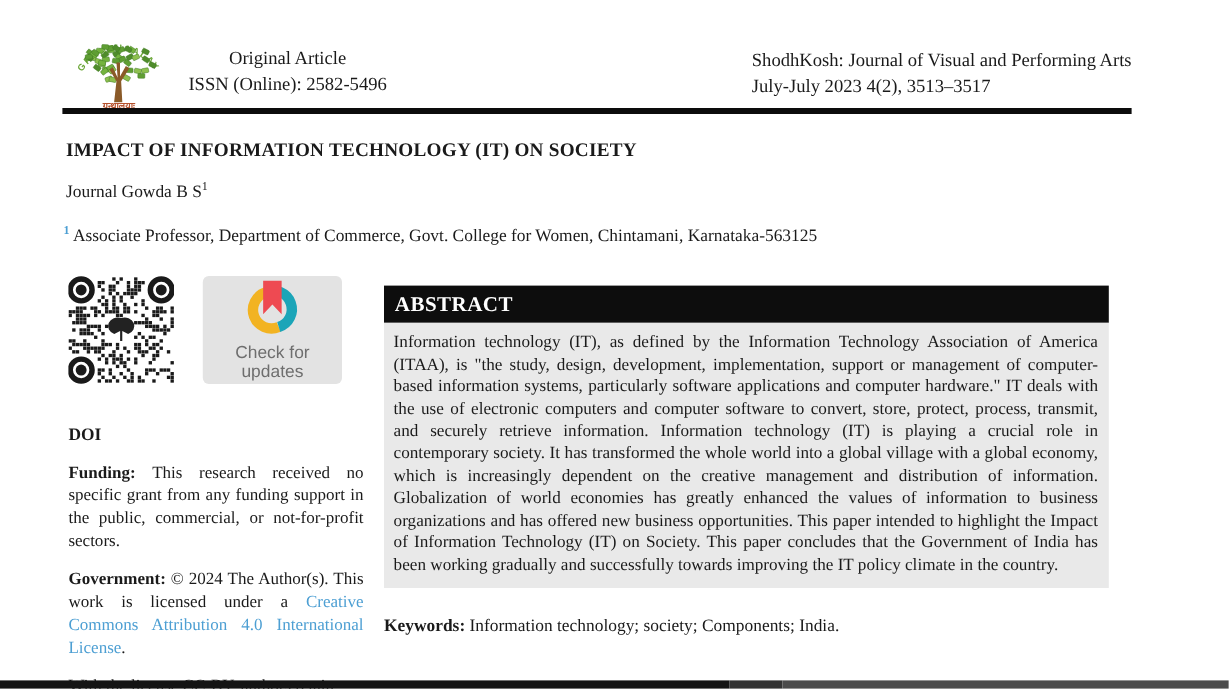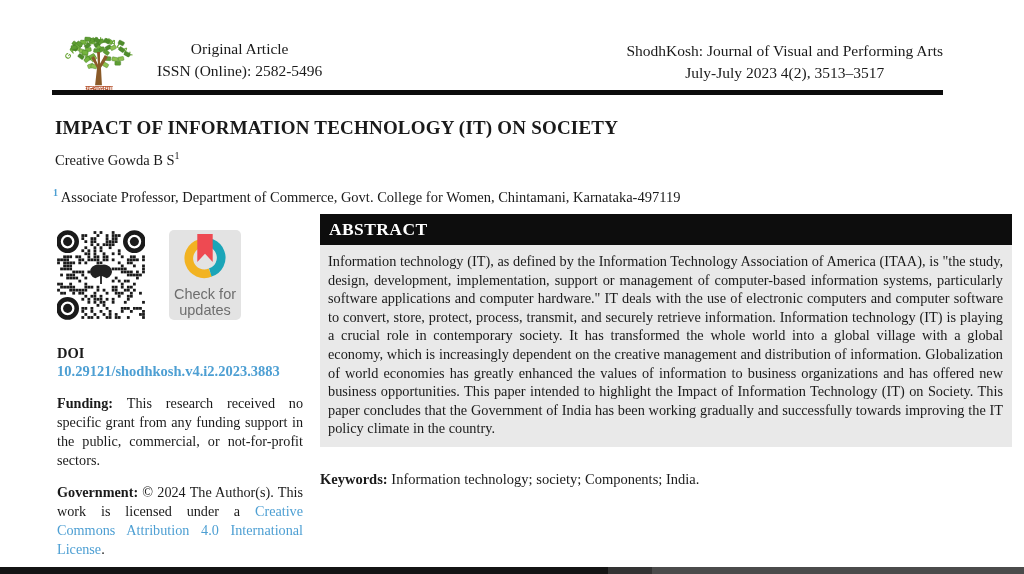--- a/index.html
+++ b/index.html
@@ -4,43 +4,43 @@
 <style>
   * { margin:0; padding:0; box-sizing:border-box; }
   html,body { width:1024px; height:574px; overflow:hidden; background:#ffffff;
               font-family:"Liberation Serif", serif; color:#1a1a1a; }
   .page { position:relative; width:1024px; height:574px; background:#fff; }
 
   
   .header { position:absolute; left:55px; top:14px; width:888px; display:flex; }
   .logo { width:88px; height:80px; flex:0 0 88px; }
   .header-left-text { margin-left:14px; padding-top:24px; font-size:15.5px; line-height:22px;text-align:center; }
-  .header-right-text { margin-left:auto; text-align:center; padding-top:26px; font-size:15.5px; line-height:22px;font-family:Liberation Serif, serif; }
+  .header-right-text { margin-left:auto; text-align:left; padding-top:26px; font-size:15.5px; line-height:22px;font-family:Liberation Serif, serif; }
   .rule { position:absolute; left:52px; top:90px; width:891px; height:5px; background:#0c0c0c; }
 
   
-  .title { position:absolute; left:55px; top:117px; font-size:19px; font-weight:bold; letter-spacing:.2px;text-align:right; }
+  .title { position:absolute; left:55px; top:117px; font-size:16px; font-weight:bold; letter-spacing:.2px;text-align:right; }
   .author { position:absolute; left:55px; top:152px; font-size:14.5px; }
   .affiliation { position:absolute; left:53px; top:189px; font-size:14.5px; }
   sup { font-size:10px; vertical-align:super; line-height:0; }
   .blue-sup { color:#4d9fd3; font-weight:bold; }
 
   
   .left-col  { position:absolute; left:57px;  top:230px; width:246px; }
-  .right-col { position:absolute; left:320px; top:214px; width:692px; }
+  .right-col { position:absolute; left:320px; top:238px; width:604px; }
 
   
   .badges-row { display:flex; gap:24px; align-items:flex-start; }
   .qr-box { width:88px; height:90px; }
-  .crossmark-badge { width:72px; height:90px; background:#e3e3e3; border-radius:5px;
+  .crossmark-badge { width:116px; height:90px; background:#e3e3e3; border-radius:5px;
                      display:flex; flex-direction:column; align-items:center; justify-content:center;
                      cursor:pointer; }
   .crossmark-text { font-family:"Liberation Sans", sans-serif; font-size:14.5px; line-height:16px;
                     color:#6e6e6e; text-align:center; margin-top:1px; }
-  .doi-block { margin-top:25px; font-size:14.5px; }
+  .doi-block { margin-top:35px; font-size:14.5px; }
   .doi-label { font-weight:bold; }
   .doi-link  { color:#4d9fd3; font-weight:bold; line-height:19px; word-break:break-all;
                text-decoration:none; display:block; cursor:pointer; }
   .para { margin-top:13px; font-size:14.2px; line-height:19px; text-align:justify; }
   .para b { font-weight:bold; }
   .inline-link { color:#4d9fd3; cursor:pointer; }
   .license-note { margin-top:13px; font-size:14.2px; line-height:19px; }
 
   
   .abstract-bar { height:31px; background:#0d0d0d; color:#ffffff; font-size:17.5px; font-weight:bold;
@@ -121,22 +121,22 @@
       <div>ISSN (Online): 2582-5496</div>
     </div>
     <div class="header-right-text">
       <div>ShodhKosh: Journal of Visual and Performing Arts</div>
       <div>July-July 2023 4(2), 3513–3517</div>
     </div>
   </div>
   <div class="rule"></div>
 
   <h1 class="title">IMPACT OF INFORMATION TECHNOLOGY (IT) ON SOCIETY</h1>
-  <div class="author"><span>Creative Gowda B S</span><sup>1</sup></div>
-  <div class="affiliation"><sup class="blue-sup">1</sup><span> Associate Professor, Department of Commerce, Govt. College for Women, Chintamani, Karnataka-497119</span></div>
+  <div class="author"><span>Journal Gowda B S</span><sup>1</sup></div>
+  <div class="affiliation"><sup class="blue-sup">1</sup><span> Associate Professor, Department of Commerce, Govt. College for Women, Chintamani, Karnataka-563125</span></div>
 
   <div class="left-col">
     <div class="badges-row">
       <svg id="qrsvg" class="qr-box" viewBox="0 0 29 29">
           <rect x="12.04" y="0.04" width="0.92" height="0.92" fill="#1a1a1a"></rect>
           <rect x="14.04" y="0.04" width="0.92" height="0.92" fill="#1a1a1a"></rect>
           <rect x="18.04" y="0.04" width="0.92" height="0.92" fill="#1a1a1a"></rect>
           <rect x="8.04" y="1.04" width="0.92" height="0.92" fill="#1a1a1a"></rect>
           <rect x="9.04" y="1.04" width="0.92" height="0.92" fill="#1a1a1a"></rect>
           <rect x="13.04" y="1.04" width="0.92" height="0.92" fill="#1a1a1a"></rect>
@@ -391,21 +391,20 @@
         </svg>
         <div class="crossmark-text">
           <div>Check for</div>
           <div>updates</div>
         </div>
       </div>
     </div>
 
     <div class="doi-block">
       <div class="doi-label">DOI</div>
-      <a class="doi-link">10.29121/shodhkosh.v4.i2.2023.3883</a>
     </div>
 
     <p class="para"><b>Funding: </b><span>This research received no specific grant from any funding support in the public, commercial, or not-for-profit sectors.</span></p>
 
     <p class="para"><b>Government: </b><span>© 2024 The Author(s). This work is licensed under a </span><span class="inline-link">Creative Commons Attribution 4.0 International License</span><span>.</span></p>
 
     <p class="license-note">With the license CC-BY, authors retain</p>
   </div>
 
   <div class="right-col">

